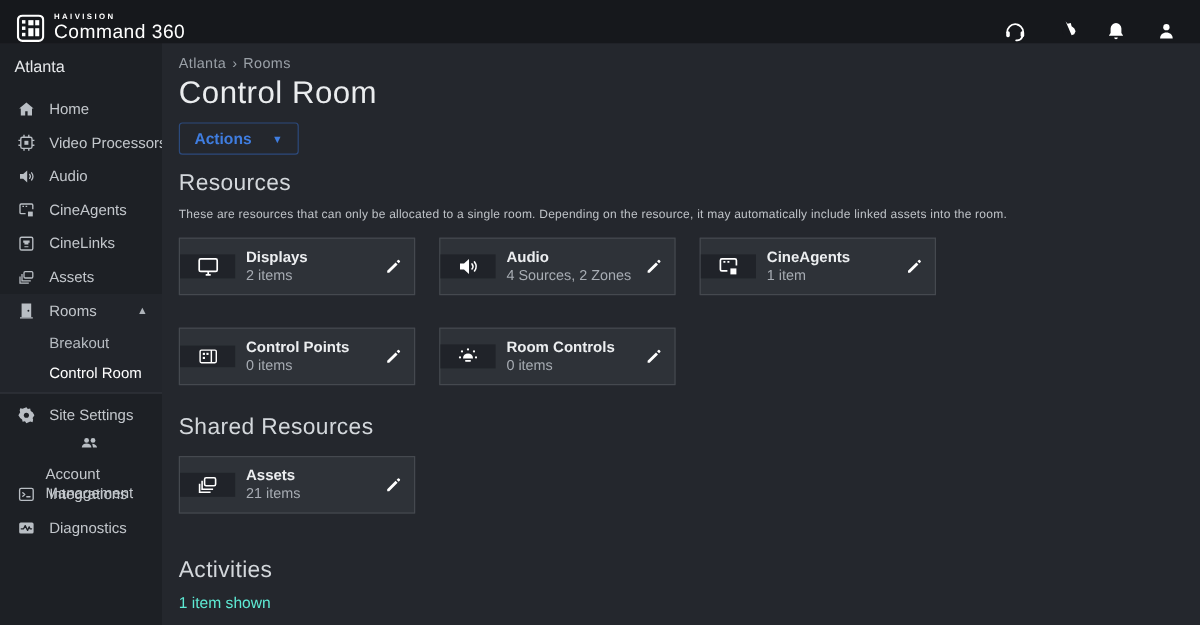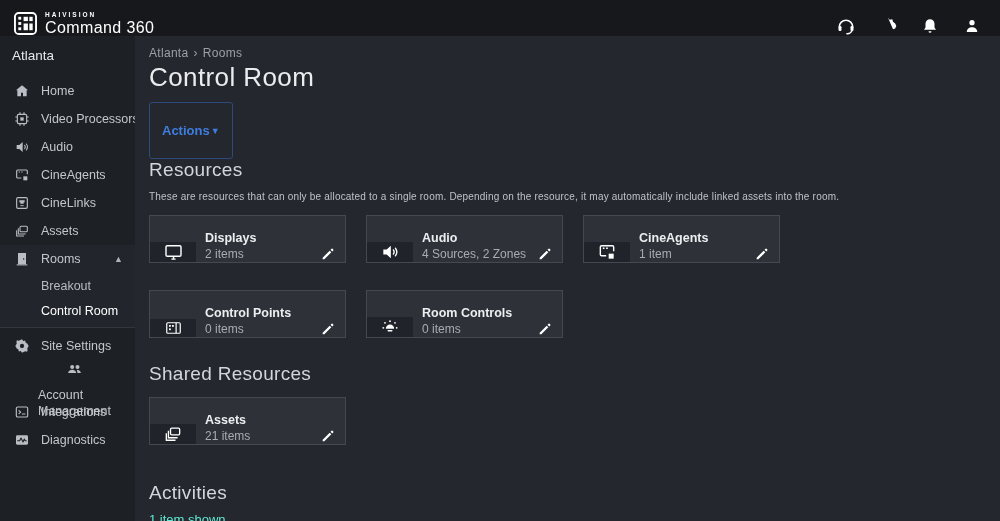--- a/index.html
+++ b/index.html
@@ -32,32 +32,32 @@
     font-size:12.5px; color:#b7bcc2; cursor:pointer;text-align:right; }
   .nav-child.active { color:#ffffff; }
   .chev { margin-left:auto; margin-right:12px; font-size:9px; color:#aeb3b9; }
 
   
   .main { position:absolute; left:135px; top:36px; width:865px; height:485px;
     background:#24272d; padding:10px 18px 0 14px; overflow:hidden; }
   .breadcrumb { font-size:12px; color:#9aa0a7; letter-spacing:0.3px; }
   .breadcrumb .sep { margin:0 5px; color:#9aa0a7; }
   .page-title { font-size:26px; font-weight:400; color:#eaecee; letter-spacing:0.4px; margin-top:2px; }
-  .actions-btn { margin-top:9px; display:inline-flex; align-items:center; gap:1px;
+  .actions-btn { margin-top:9px; display:inline-flex; align-items:center; gap:17px;
     background:transparent; border:1px solid #2c4a7c; border-radius:3px;
-    color:#3f7de0; font-size:13px; font-weight:bold; padding:20px 12px; cursor:pointer;
+    color:#3f7de0; font-size:13px; font-weight:bold; padding:5px 12px; cursor:pointer;
     font-family:"Liberation Sans", sans-serif; }
   .actions-btn .caret { font-size:9px; }
 
   .section-title { font-size:19px; font-weight:400; color:#d3d7db; letter-spacing:0.3px; }
-  .resources-title { }
+  .resources-title { margin-top:13px; }
   .section-desc { margin-top:10px; font-size:10px; color:#bfc3c8; letter-spacing:0.2px; }
 
   .cards { display:flex; flex-wrap:wrap; margin-top:13px; }
-  .card { width:197px; height:48px; display:flex; align-items:flex-end;
+  .card { width:197px; height:48px; display:flex; align-items:center;
     border:1px solid #45494f; background:#2e3238; margin-right:20px; margin-bottom:27px; }
   .card-iconbox { width:46px; background:#202329; display:flex; align-items:center; justify-content:center; }
   .card-body { flex:1; display:flex; flex-direction:column; justify-content:center; padding-left:9px; line-height:1.25; }
   .card-title { font-size:12.5px; font-weight:bold; color:#eceef0; }
   .card-sub { font-size:12px; color:#a7acb3; }
   .card-edit { width:34px; display:flex; align-items:center; justify-content:center; cursor:pointer; }
 
   .shared-title { margin-top:-2px; }
   .shared-cards { margin-top:12px; }
 

